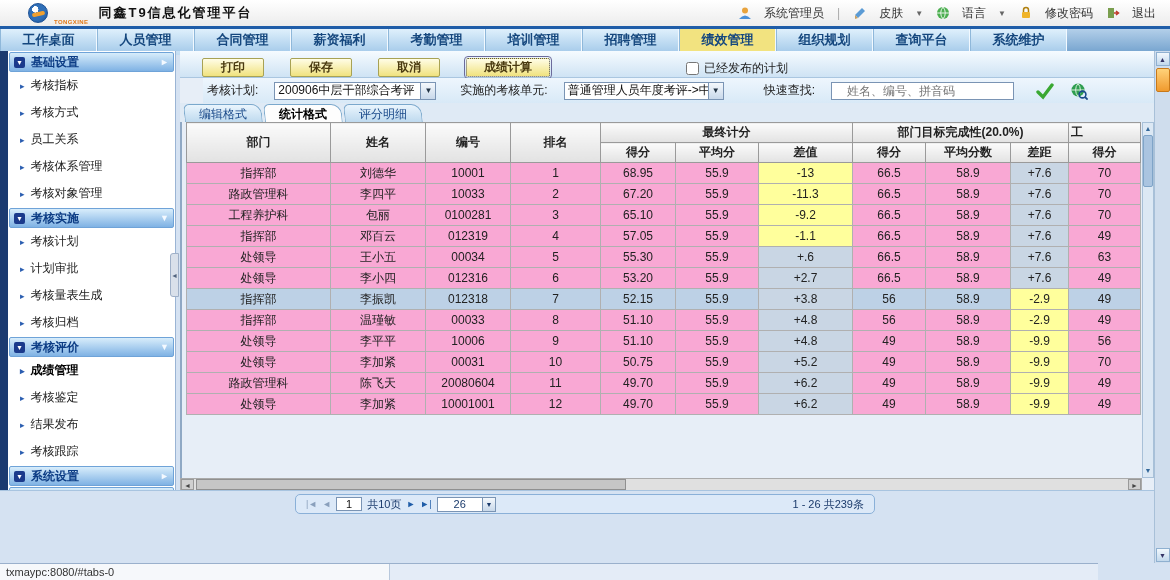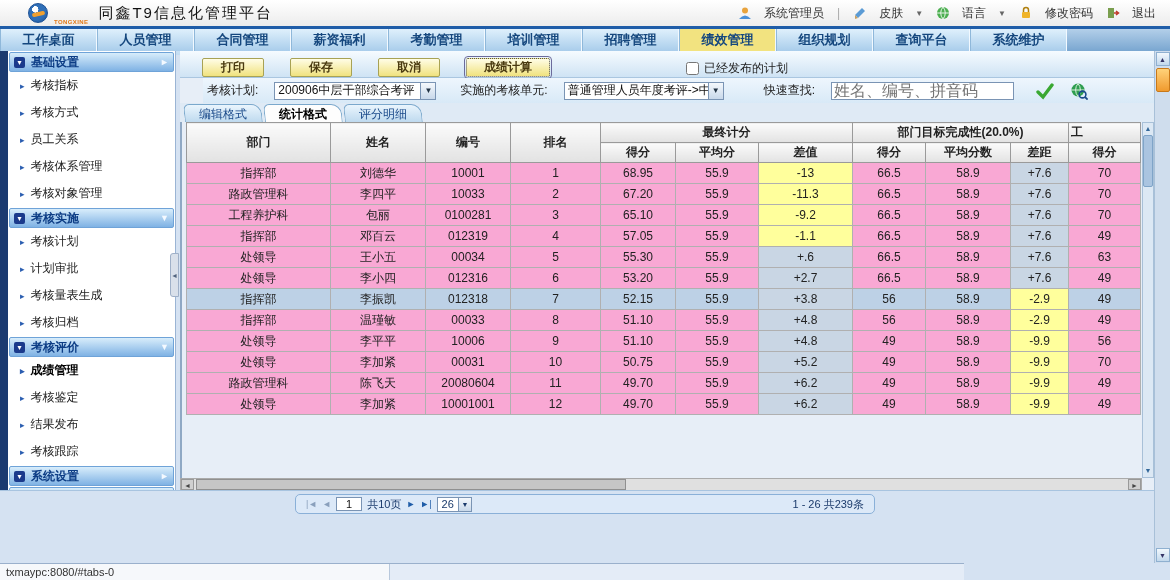--- a/index.html
+++ b/index.html
@@ -4,21 +4,21 @@
 <style>
   * { margin:0; padding:0; box-sizing:border-box; font-family:"Liberation Sans", sans-serif; }
   html,body { width:1170px; height:580px; overflow:hidden; background:#d5e2f2; }
   .abs { position:absolute; }
 
   
   #header { left:0; top:0; width:1170px; height:26px; background:linear-gradient(#ffffff,#ececec); display:flex; align-items:center; }
   #logo { width:20px; height:20px; margin-left:28px; border-radius:50%; background:radial-gradient(circle at 35% 30%, #ffffff 0 18%, #2f6fb8 19% 60%, #1b4f94 100%); border:1px solid #1b4f94; position:relative; }
   #logo:after { content:""; position:absolute; left:3px; top:8px; width:13px; height:4px; background:#f0a030; border-radius:2px; transform:rotate(-12deg); }
   #logo-sub { font-size:6px; color:#e07818; font-weight:bold; margin-left:6px; letter-spacing:.4px; align-self:flex-end; margin-bottom:1px; }
-  #app-title { font-size:15px; font-weight:normal; color:#111; margin-left:10px; letter-spacing:2px; }
+  #app-title { font-size:13px; font-weight:bold; color:#111; margin-left:10px; letter-spacing:2px; }
   #usermenu { margin-left:auto; margin-right:14px; display:flex; align-items:center; gap:13px; font-size:12px; color:#333; }
   .um-item { display:flex; align-items:center; gap:12px; cursor:pointer; }
   .um-sep { color:#aaa; }
   .caret { font-size:8px; color:#666; }
   .mini-ic { width:14px; height:14px; display:inline-block; }
 
   
   #headerline { left:0; top:26px; width:1170px; height:3px; background:#1f5da8; }
   #nav { left:0; top:29px; width:1170px; height:26px; background:linear-gradient(#eaf4fd,#c2dcf2); display:flex; }
   .nav-tab { width:97px; height:22px; display:flex; align-items:center; justify-content:center; font-size:13px; font-weight:bold; color:#15477e; background:linear-gradient(#dff0fc,#a9cdeb); border-right:1px solid #f2f9ff; border-left:1px solid #8fb8da; cursor:pointer; }
@@ -42,21 +42,21 @@
   #toolbar { position:absolute; left:0; top:0; width:974px; height:27px; background:linear-gradient(#f6fbff,#cfe3f4); border-bottom:1px solid #aac6e0; display:flex; align-items:flex-end; gap:26px; padding-left:22px; }
   .tb-btn { width:62px; height:19px; background:linear-gradient(#fffde6,#f0e27e); border:1px solid #a8a254; border-radius:2px; font-size:12px; font-weight:bold; color:#4a3a10; display:flex; align-items:center; justify-content:center; cursor:pointer; }
   .tb-btn.focused { width:84px; outline:1px solid #6b6b9c; outline-offset:1px; border:1px dotted #555; }
   #tb-check { display:flex; align-items:center; gap:5px; margin-left:110px; font-size:12px; color:#222; }
   #tb-check input { width:13px; height:13px; }
 
   #formbar { position:absolute; left:0; top:27px; width:974px; height:25px; background:linear-gradient(#eef6fd,#d8e9f7); display:flex; align-items:center; font-size:12px; color:#222; padding-left:4px; gap:16px;margin-left:23px; }
   .combo { height:18px; background:#fff; border:1px solid #7a94b4; display:flex; align-items:center; font-size:12px; color:#111; }
   .combo .val { padding:4px 3px; overflow:hidden; white-space:nowrap; flex:1; }
   .combo .dd { width:15px; height:16px; background:linear-gradient(#f4f8fc,#c8d8ea); border-left:1px solid #7a94b4; font-size:8px; color:#234; display:flex; align-items:center; justify-content:center; cursor:pointer; }
-  #search-input { width:183px; height:18px; border:1px solid #7a94b4; font-size:16px; padding:0 2px; color:#555; }
+  #search-input { width:183px; height:18px; border:1px solid #7a94b4; font-size:12px; padding:0 15px; color:#555; }
   .check-ic, .search-ic { width:18px; height:18px; }
 
   #ctabs { position:absolute; left:0; top:52px; width:974px; height:20px; display:flex; align-items:flex-end; padding-left:4px; gap:2px; background:#dfeaf5; }
   .ctab { height:19px; padding:0 14px; display:flex; align-items:center; font-size:12px; color:#1a4a8a; background:linear-gradient(#eaf5fd,#bcd8ee); border:1px solid #7aa8cc; border-bottom:none; border-radius:6px 10px 0 0; cursor:pointer; transform:skewX(6deg); }
   .ctab span { transform:skewX(-6deg); }
   .ctab.active { background:#fdfdfd; font-weight:bold; color:#000; }
 
   
   #scrollarea { position:absolute; left:0; top:71px; width:974px; height:356px; background:#e7eef7; border-left:2px solid #8fa8c4; overflow:hidden; }
   #datatable { position:absolute; left:4px; top:0; border-collapse:collapse; table-layout:fixed; width:954px; background:#f9a8d4; }
@@ -91,21 +91,21 @@
   #pg-page { width:26px; height:14px; border:1px solid #7a94b4; font-size:11px; text-align:center; color:#111; }
   #pg-size { height:15px; background:#fff; border:1px solid #7a94b4; display:flex; align-items:center; font-size:11px; }
   #pg-size .dd { width:13px; height:13px; background:linear-gradient(#f4f8fc,#c8d8ea); border-left:1px solid #7a94b4; font-size:7px; display:flex; align-items:center; justify-content:center; }
   #pg-summary { margin-left:auto; }
 
   #outer-vscroll { left:1154px; top:51px; width:16px; height:512px; background:#cfdded; border-left:1px solid #a8c0d8; display:flex; flex-direction:column; align-items:center; }
   #outer-vscroll .btn { width:14px; height:14px; background:linear-gradient(#f2f8fd,#c2d8ec); border:1px solid #8fb0d0; font-size:7px; color:#336; text-align:center; line-height:13px; margin-top:1px; cursor:pointer; }
   #ov-thumb { width:14px; height:24px; background:linear-gradient(#ffd27a,#f09a2e); border:1px solid #c87818; border-radius:2px; margin-top:2px; cursor:grab; }
   #outer-vscroll .spacer { flex:1; }
 
-  #statusbar { left:0; top:563px; width:964px; height:17px; background:#e4ecf7; border-top:1px solid #9ab0cc; display:flex; }
+  #statusbar { left:0; top:563px; width:1098px; height:17px; background:#e4ecf7; border-top:1px solid #9ab0cc; display:flex; }
   #status-tab { width:390px; height:16px; background:#f6f8fb; border-right:1px solid #b8c8dc; font-size:11px; color:#333; display:flex; align-items:center; padding-left:6px; }
 </style>
 </head>
 <body>
 
 <div id="header" class="abs">
   <div id="logo"></div>
   <div id="logo-sub">TONGXINE</div>
   <div id="app-title">同鑫T9信息化管理平台</div>
   <div id="usermenu">
@@ -510,21 +510,21 @@
 
 <div id="footerband" class="abs"></div>
 <div id="pagination" class="abs">
   <span class="pg-arrow">|◄</span>
   <span class="pg-arrow">◄</span>
   <input id="pg-page" value="1" style="">
   <span>共10页</span>
   <span class="pg-arrow on">►</span>
   <span class="pg-arrow on">►|</span>
   <span id="pg-size">
-    <span style="padding:0 4px">26</span>
+    <span style="padding:0 16px">26</span>
     <span class="dd">▼</span>
   </span>
   <span id="pg-summary">1 - 26  共239条</span>
 </div>
 
 <div id="outer-vscroll" class="abs">
   <span class="btn">▲</span>
   <span id="ov-thumb"></span>
   <span class="spacer"></span>
   <span class="btn" style="margin-bottom:1px">▼</span>

